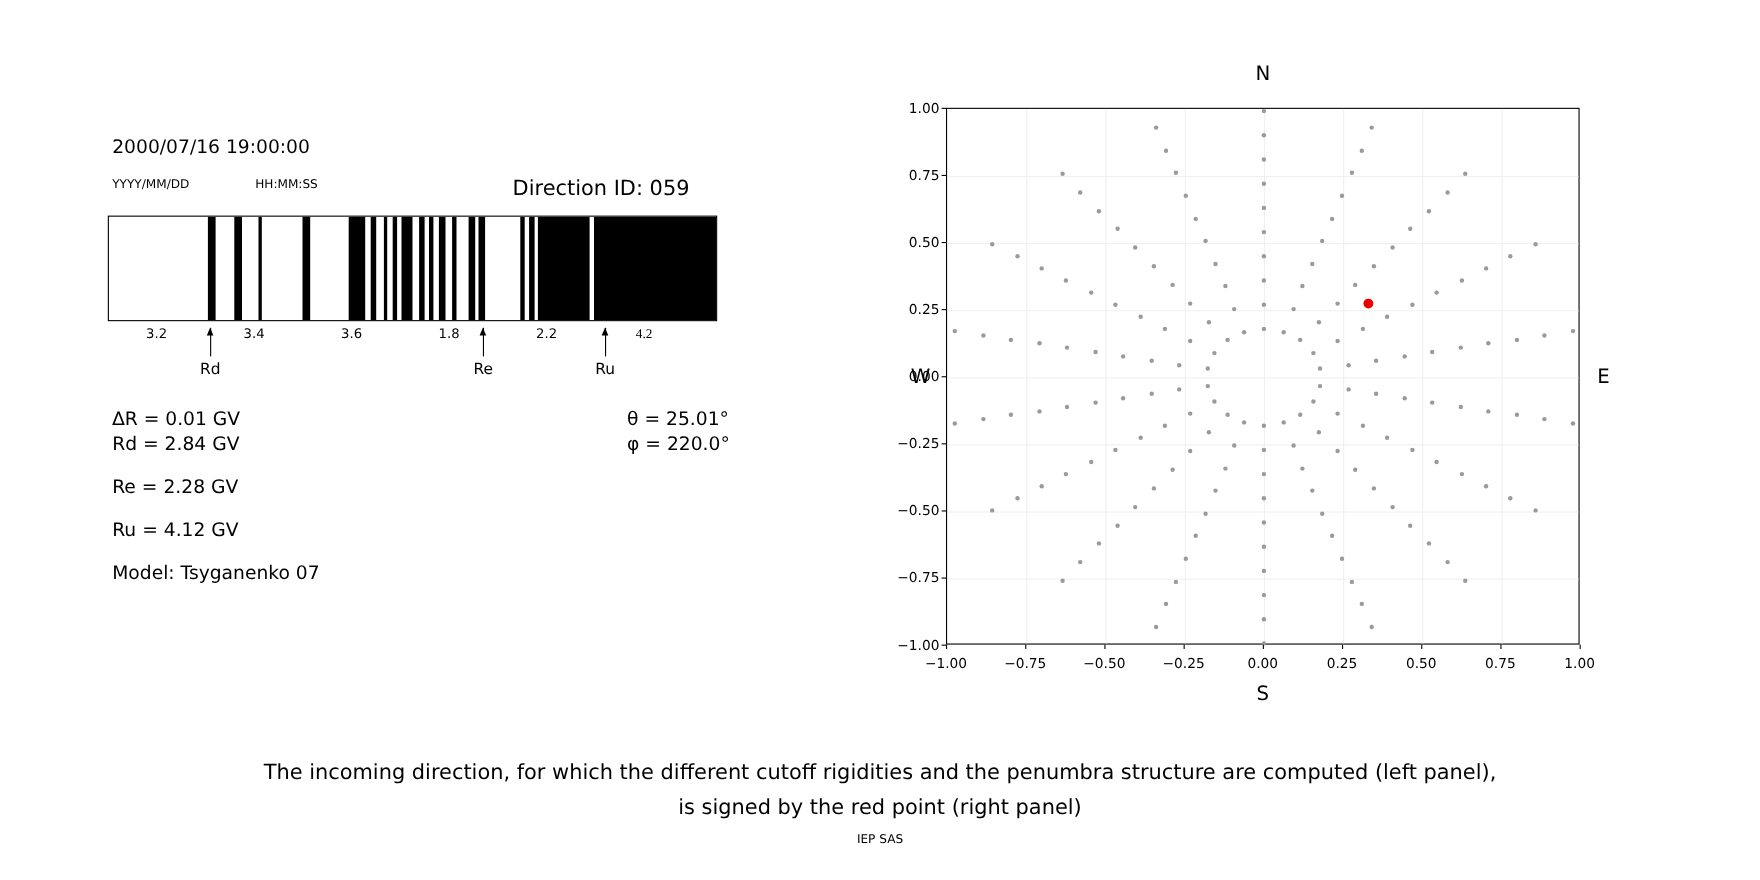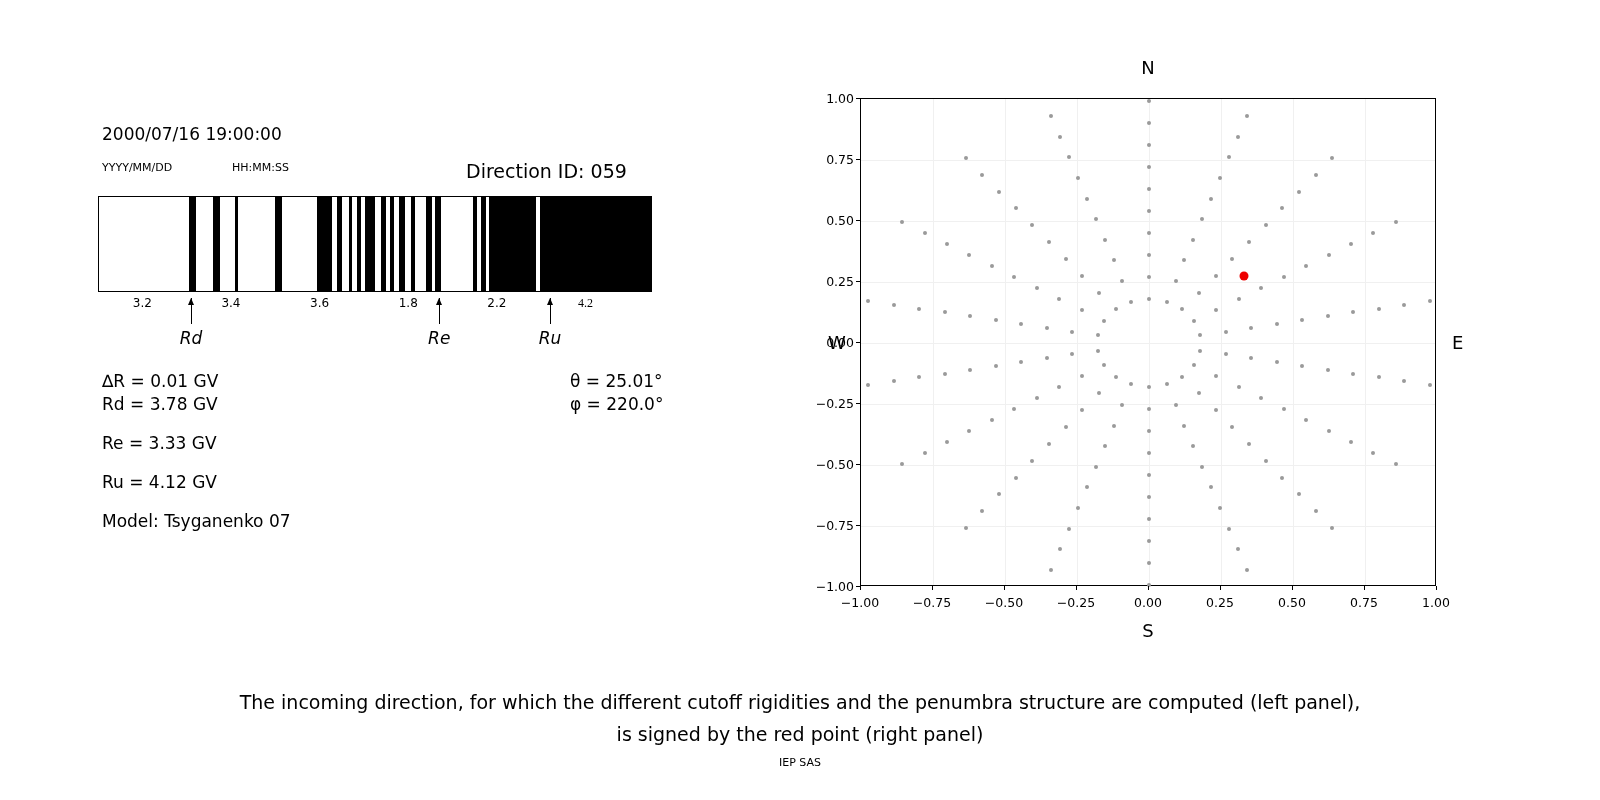--- a/index.html
+++ b/index.html
@@ -95,24 +95,23 @@
     content: "";
     position: absolute;
     left: -3px; top: 0;
     border-left: 3.5px solid transparent;
     border-right: 3.5px solid transparent;
     border-bottom: 7px solid #000000;
   }
   .pen-marker-label {
     position: absolute;
     top: 36px;
-    font-size: 17px;
+    font-size: 14px;
     transform: translateX(-50%);
     white-space: nowrap;
-    font-style: italic;
   }
   
   .stat {
     position: absolute;
     font-size: 17px;
     white-space: nowrap;
   }
   .col-a { left: 102px; }
   .col-b { left: 570px; }
   .r1 { top: 355px; margin-top: 16px; }
@@ -239,22 +238,22 @@
       <div class="pen-tick-label" style="left: 487.52px; font-family: Liberation Serif, serif;">4.2</div>
       <div class="pen-marker" style="left: 93.072px;"></div>
       <div class="pen-marker-label" style="left: 93.072px;">Rd</div>
       <div class="pen-marker" style="left: 341.264px;"></div>
       <div class="pen-marker-label" style="left: 341.264px;">Re</div>
       <div class="pen-marker" style="left: 452.064px;"></div>
       <div class="pen-marker-label" style="left: 452.064px;">Ru</div>
     </div>
 
   <div class="stat col-a r1">∆R = 0.01 GV</div>
-  <div class="stat col-a r2">Rd = 3.78 GV</div>
-  <div class="stat col-a r3">Re = 3.33 GV</div>
+  <div class="stat col-a r2">Rd = 2.84 GV</div>
+  <div class="stat col-a r3">Re = 2.28 GV</div>
   <div class="stat col-a r4">Ru = 4.12 GV</div>
   <div class="stat col-a r5">Model: Tsyganenko 07</div>
   <div class="stat col-b r1">θ = 25.01°</div>
   <div class="stat col-b r2">φ = 220.0°</div>
 </div>
 
 <div class="panel-right">
   <div class="cardinal cardinal-n">N</div>
   <div class="cardinal cardinal-s">S</div>
   <div class="cardinal cardinal-w">W</div>

